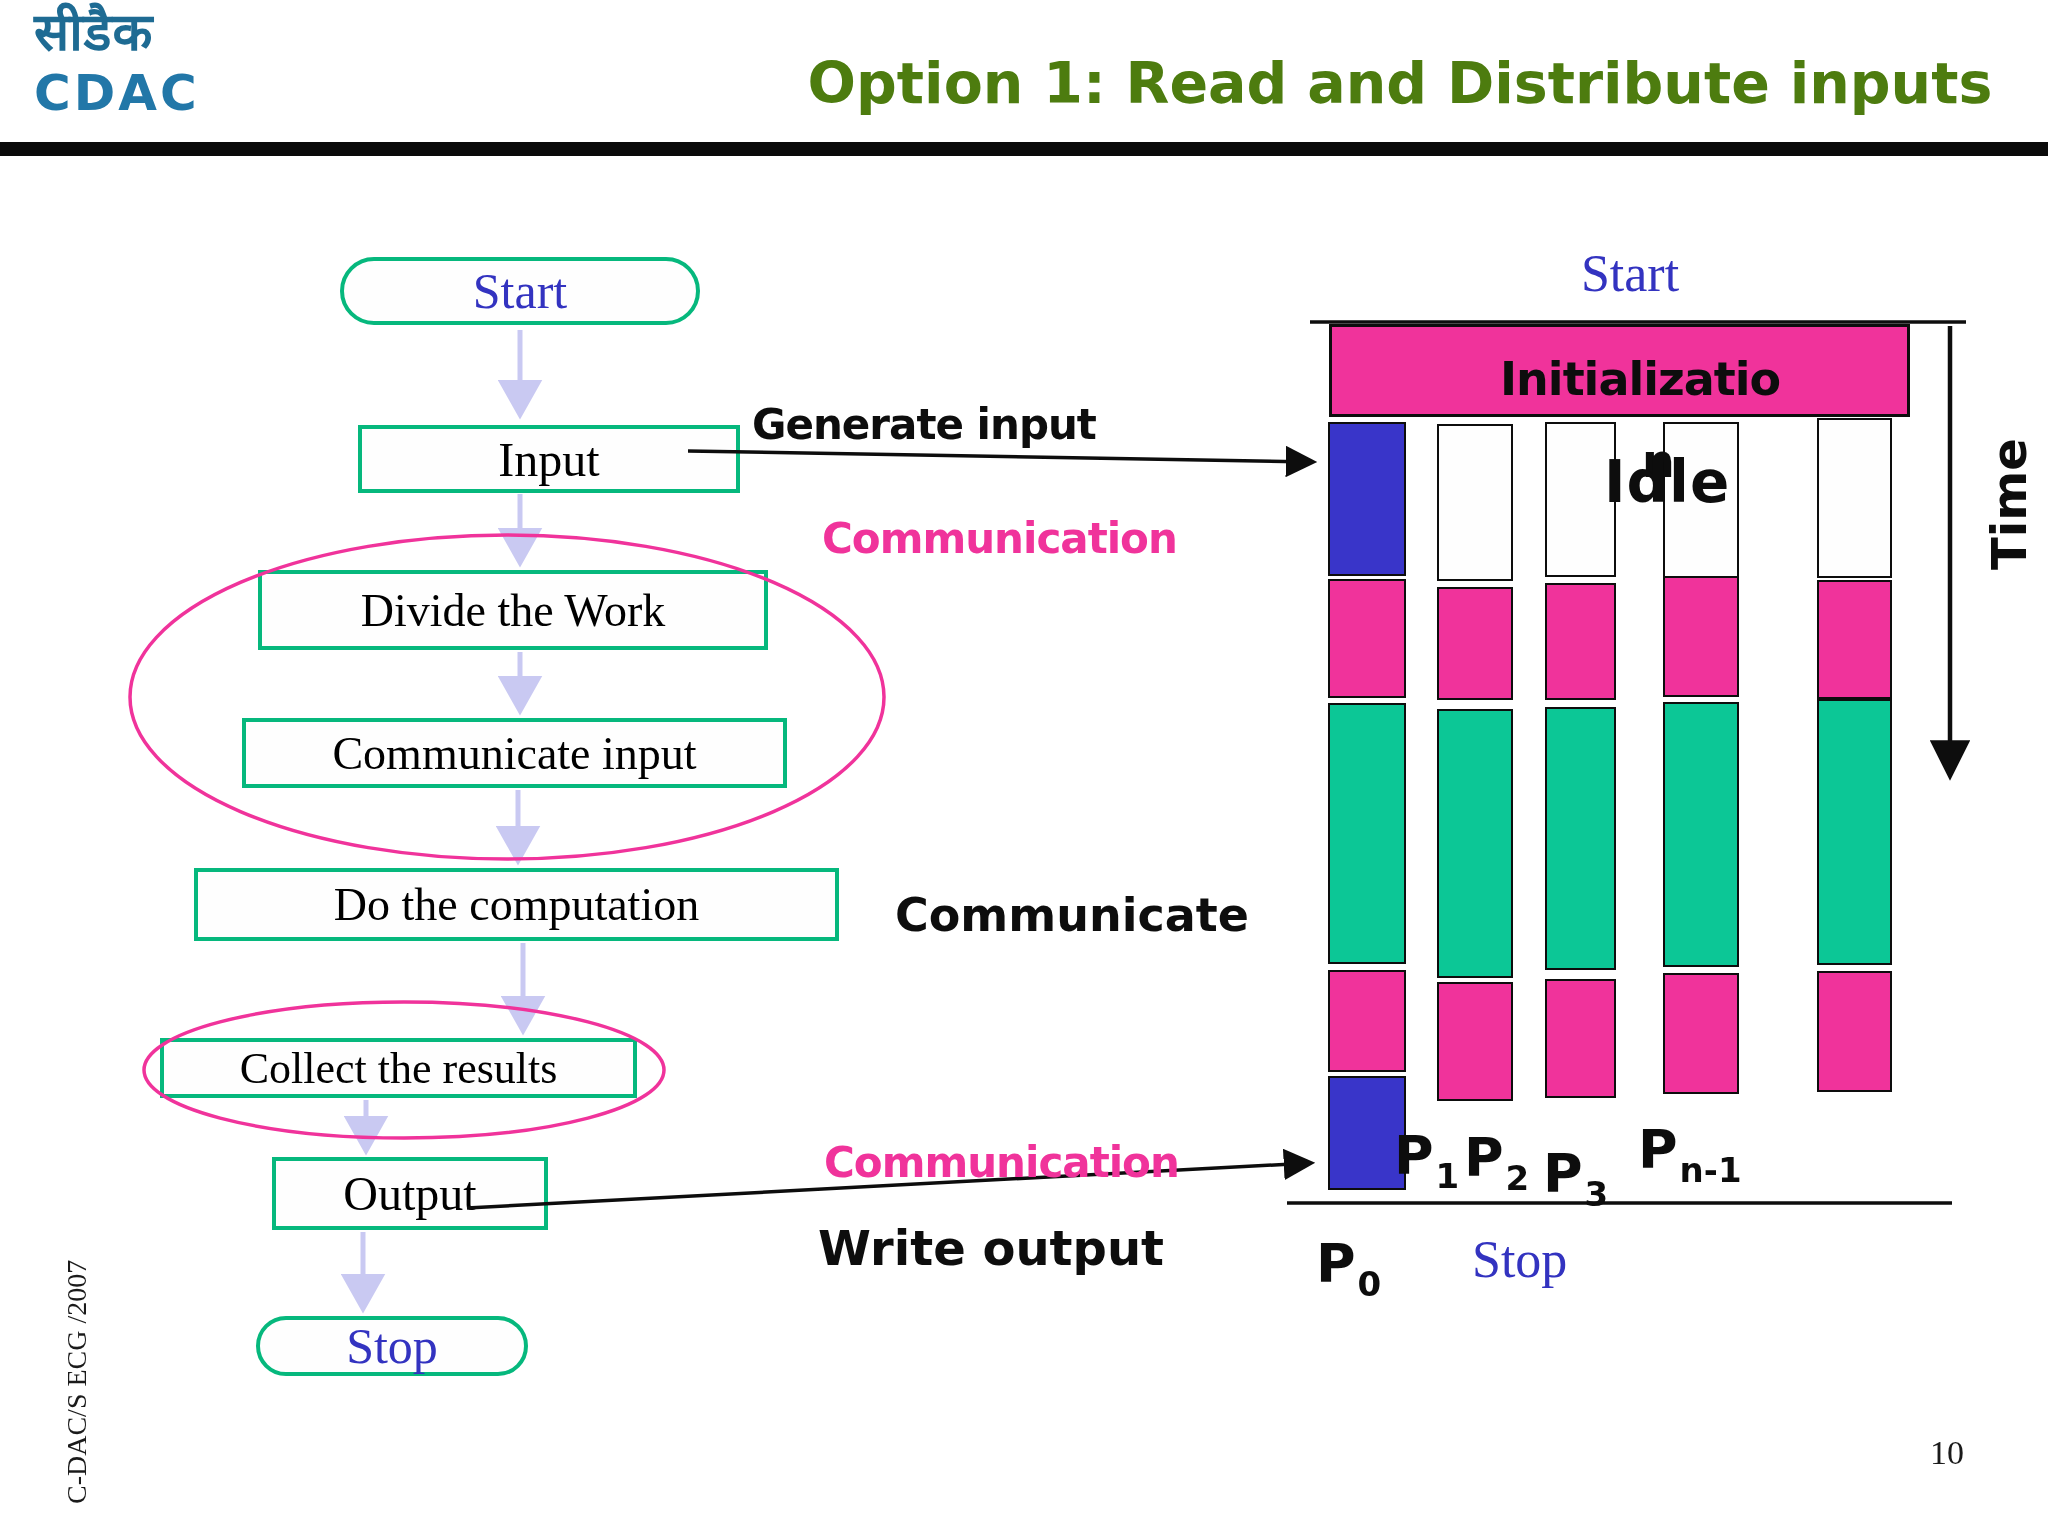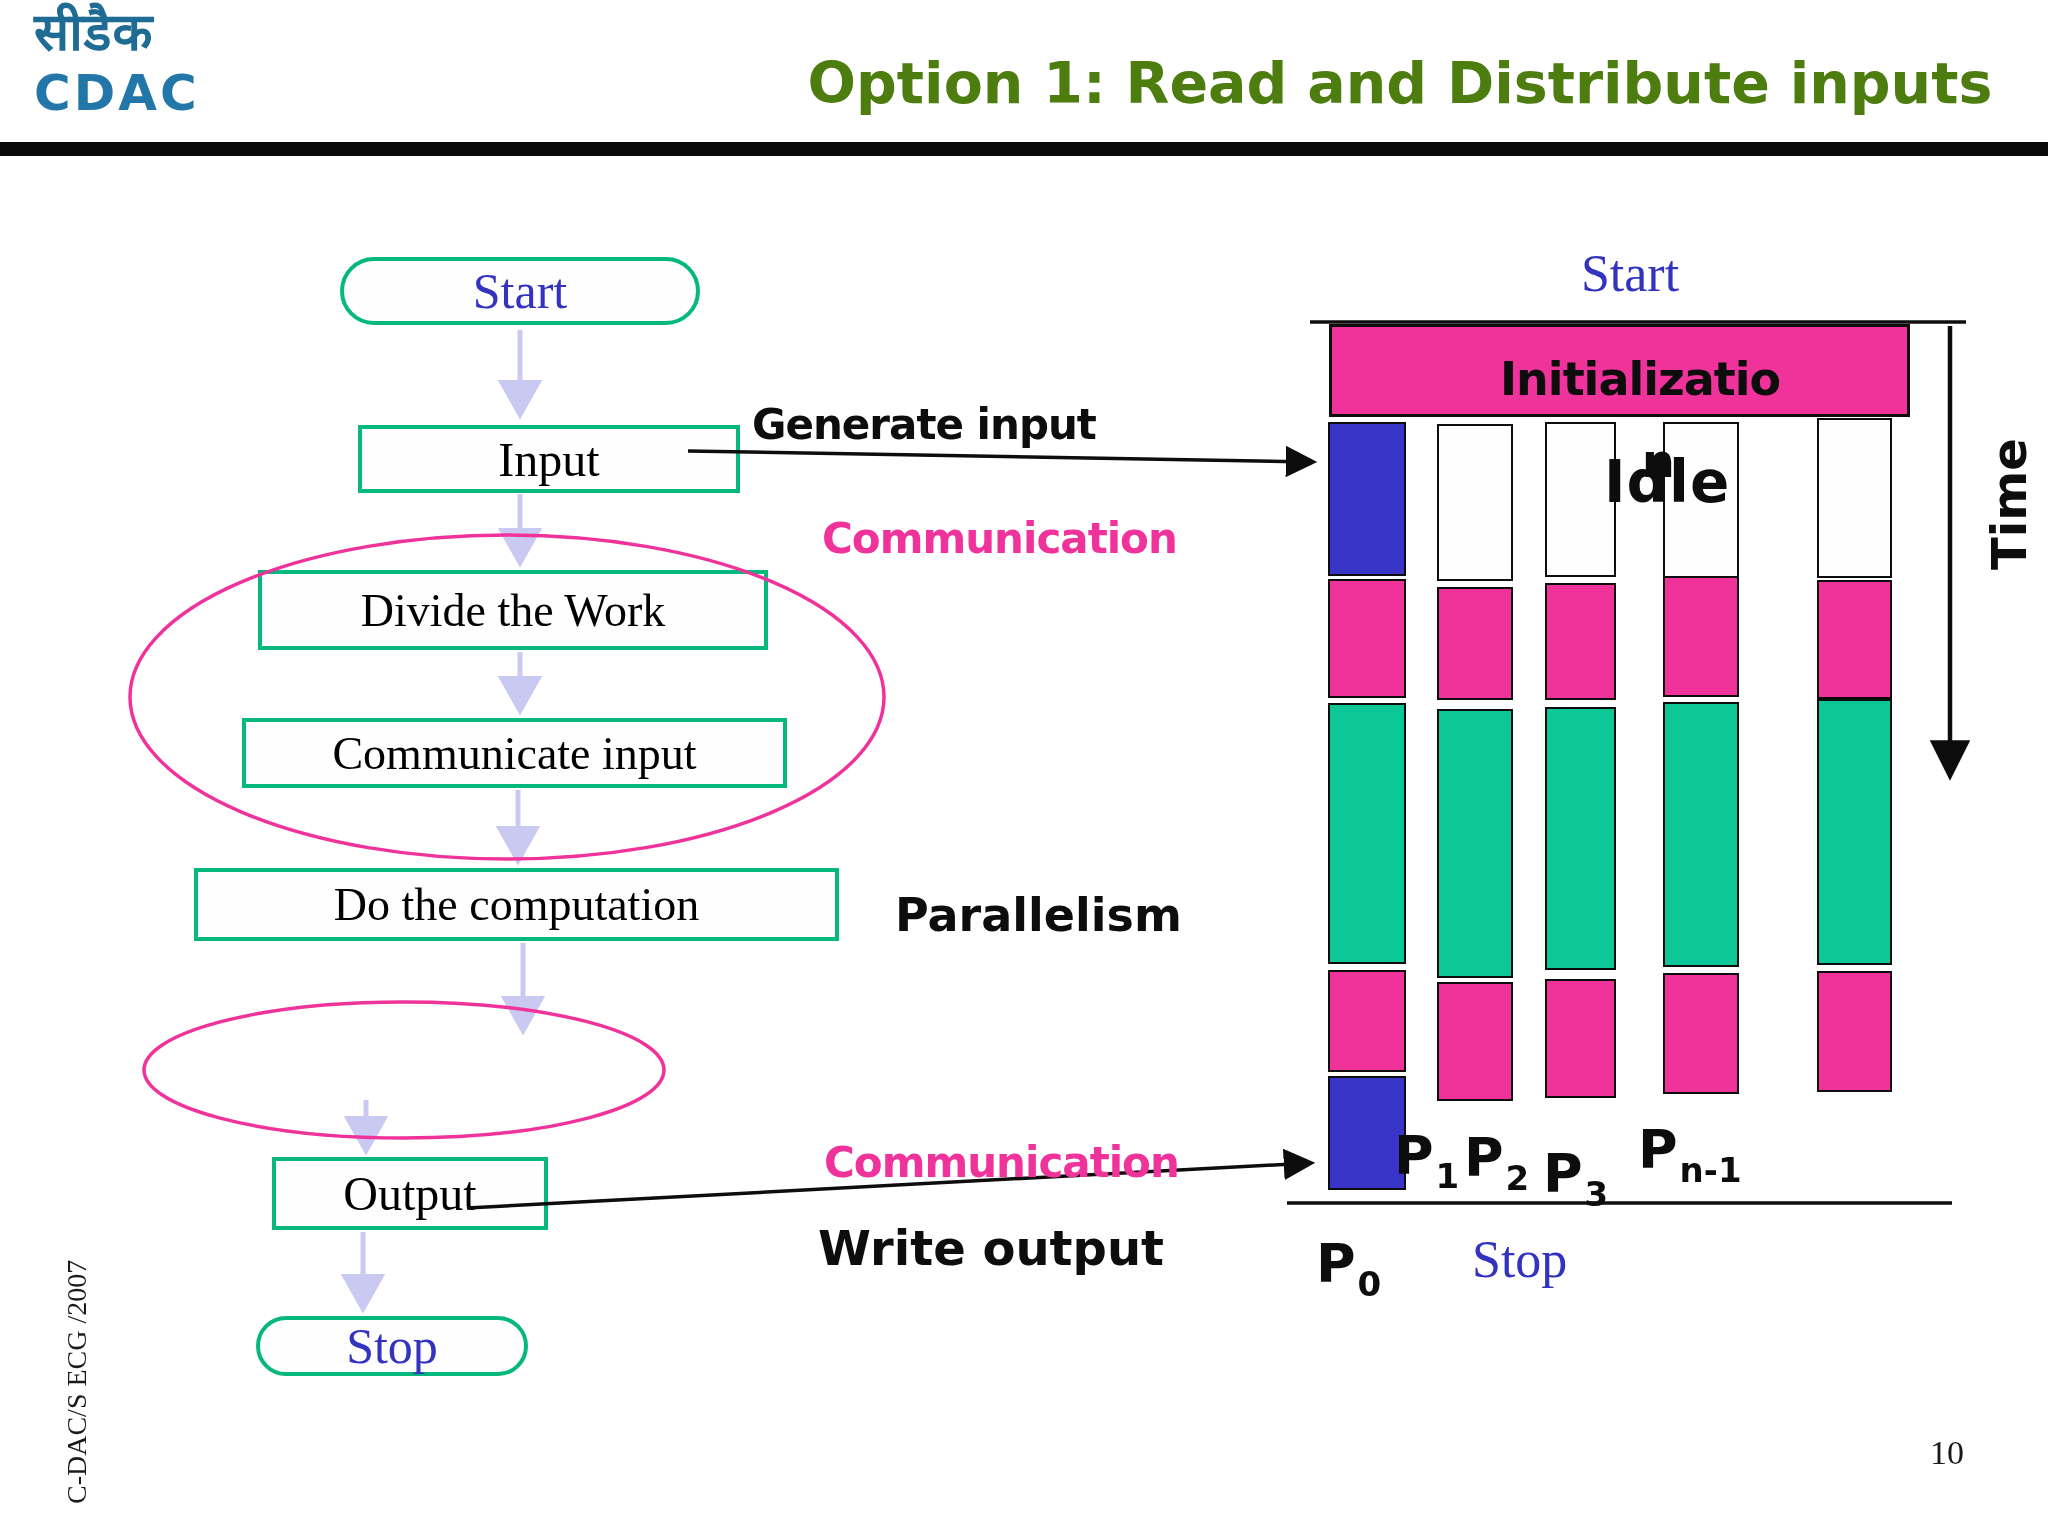--- a/index.html
+++ b/index.html
@@ -74,20 +74,21 @@
     <div class="logo-latin">CDAC</div>
   </div>
   <div class="abs title">Option 1: Read and Distribute inputs</div>
   <div class="abs hrule"></div>
 
   <div class="abs fnode terminal n-start">Start</div>
   <div class="abs fnode n-input">Input</div>
   <div class="abs fnode n-divide">Divide the Work</div>
   <div class="abs fnode n-comm">Communicate input</div>
   <div class="abs fnode n-do">Do the computation</div>
+  <div class="abs fnode n-collect">Collect the results</div>
   <div class="abs fnode n-output">Output</div>
   <div class="abs fnode terminal n-stop">Stop</div>
 
   <div class="blk c-pink initbar"></div>
 
   <div class="blk c-blue" style="left:1328px;top:422px;width:78px;height:154px;"></div>
   <div class="blk c-pink" style="left:1328px;top:579px;width:78px;height:119px;"></div>
   <div class="blk c-green" style="left:1328px;top:703px;width:78px;height:261px;"></div>
   <div class="blk c-pink" style="left:1328px;top:970px;width:78px;height:102px;"></div>
   <div class="blk c-blue" style="left:1328px;top:1076px;width:78px;height:114px;"></div>
@@ -138,21 +139,21 @@
     <line x1="688" y1="451" x2="1312" y2="462" stroke="#0d0d0d" stroke-width="3.5" marker-end="url(#mblk)"></line>
     <line x1="467" y1="1208" x2="1310" y2="1163" stroke="#0d0d0d" stroke-width="3.5" marker-end="url(#mblk)"></line>
 
     <line x1="1310" y1="322" x2="1966" y2="322" stroke="#0d0d0d" stroke-width="3.5"></line>
     <line x1="1287" y1="1203" x2="1952" y2="1203" stroke="#0d0d0d" stroke-width="3.5"></line>
     <line x1="1950" y1="326" x2="1950" y2="774" stroke="#0d0d0d" stroke-width="4.5" marker-end="url(#mblk)"></line>
   </svg>
 
   <div class="abs ann a-generate">Generate input</div>
   <div class="abs ann a-commtop">Communication</div>
-  <div class="abs ann a-parallel">Parallelism</div>
+  <div class="abs ann a-parallel">Communicate</div>
   <div class="abs ann a-commbot">Communication</div>
   <div class="abs ann a-write">Write output</div>
 
   <div class="abs tg-start">Start</div>
   <div class="abs initline1">Initializatio</div>
   <div class="abs initline2">n</div>
   <div class="abs idle">Idle</div>
   <div class="abs timelab">Time</div>
 
   <div class="abs plabel p1"><span>P</span><span class="psub">1</span></div>

